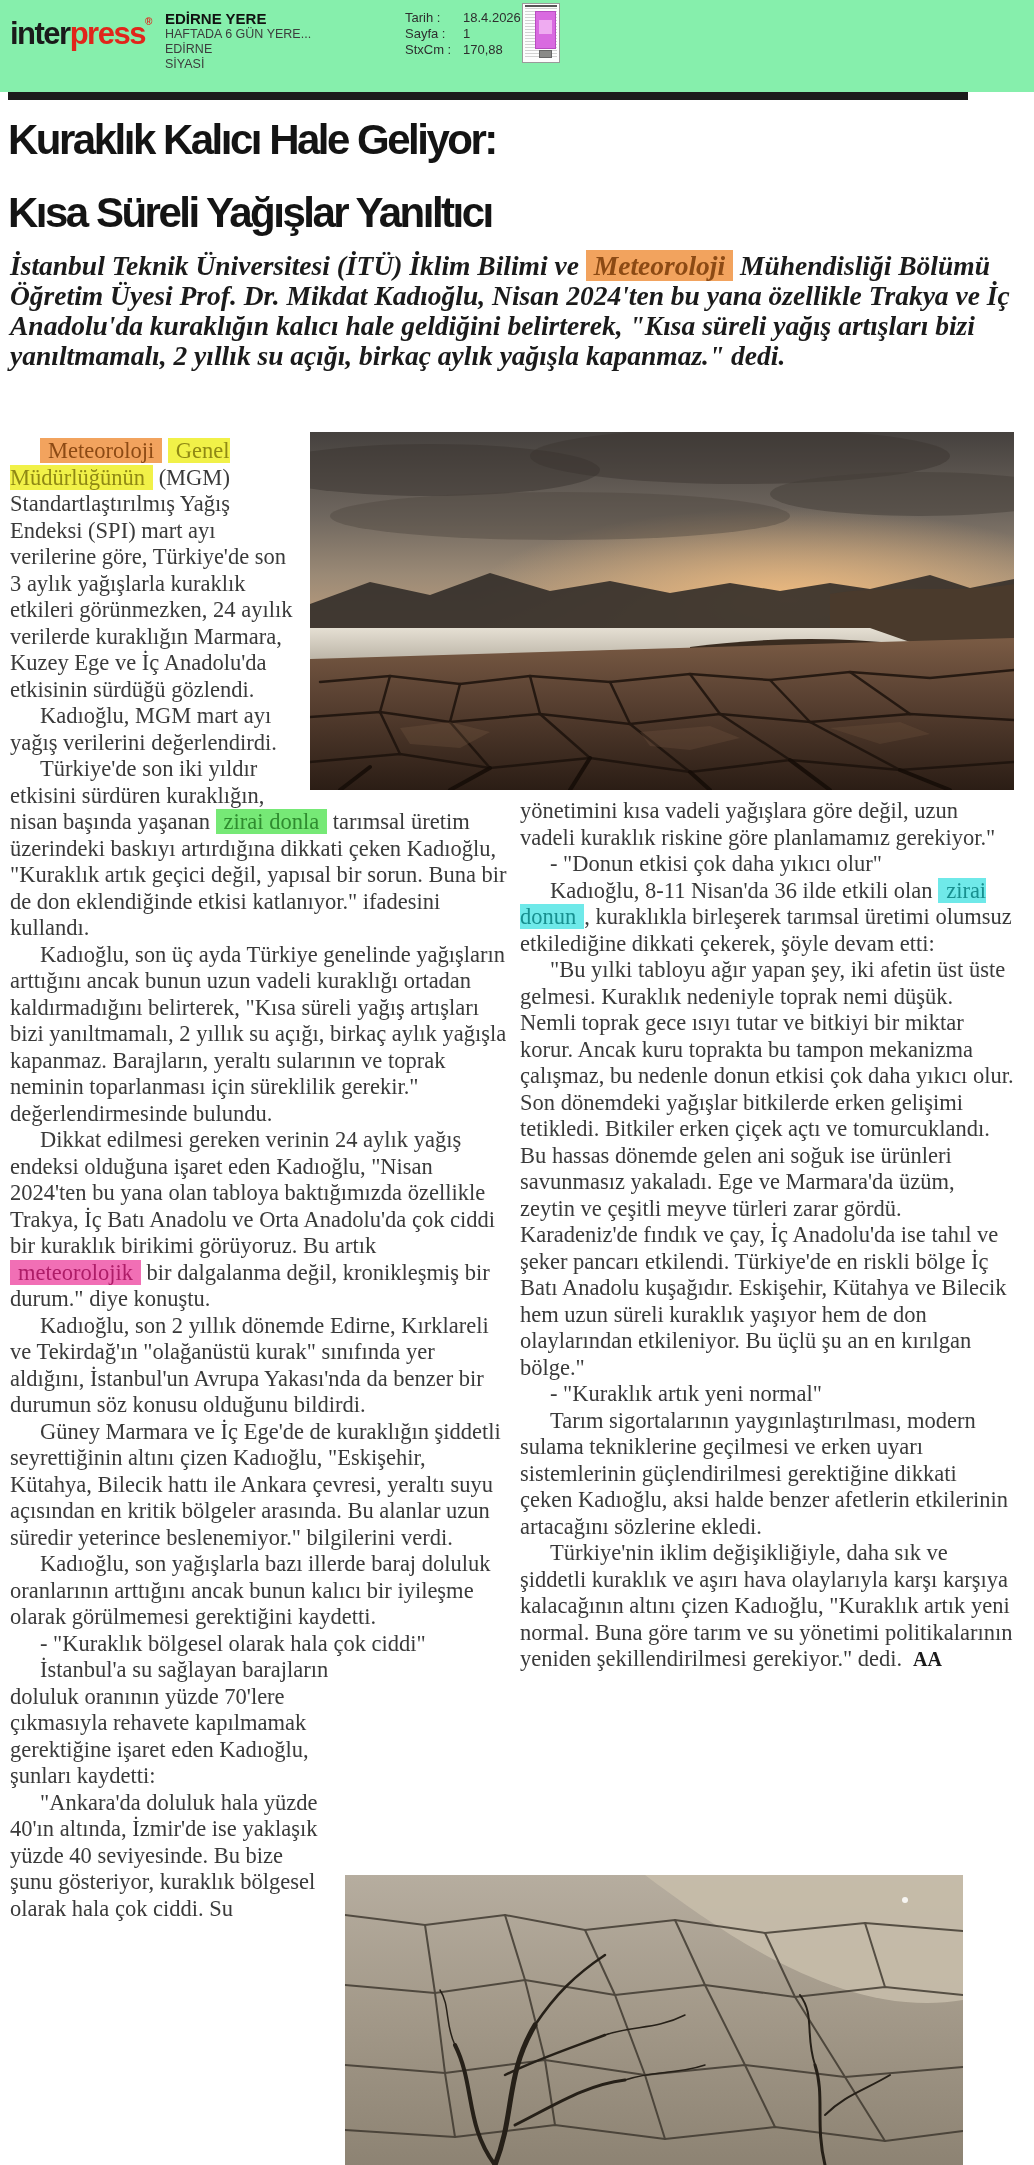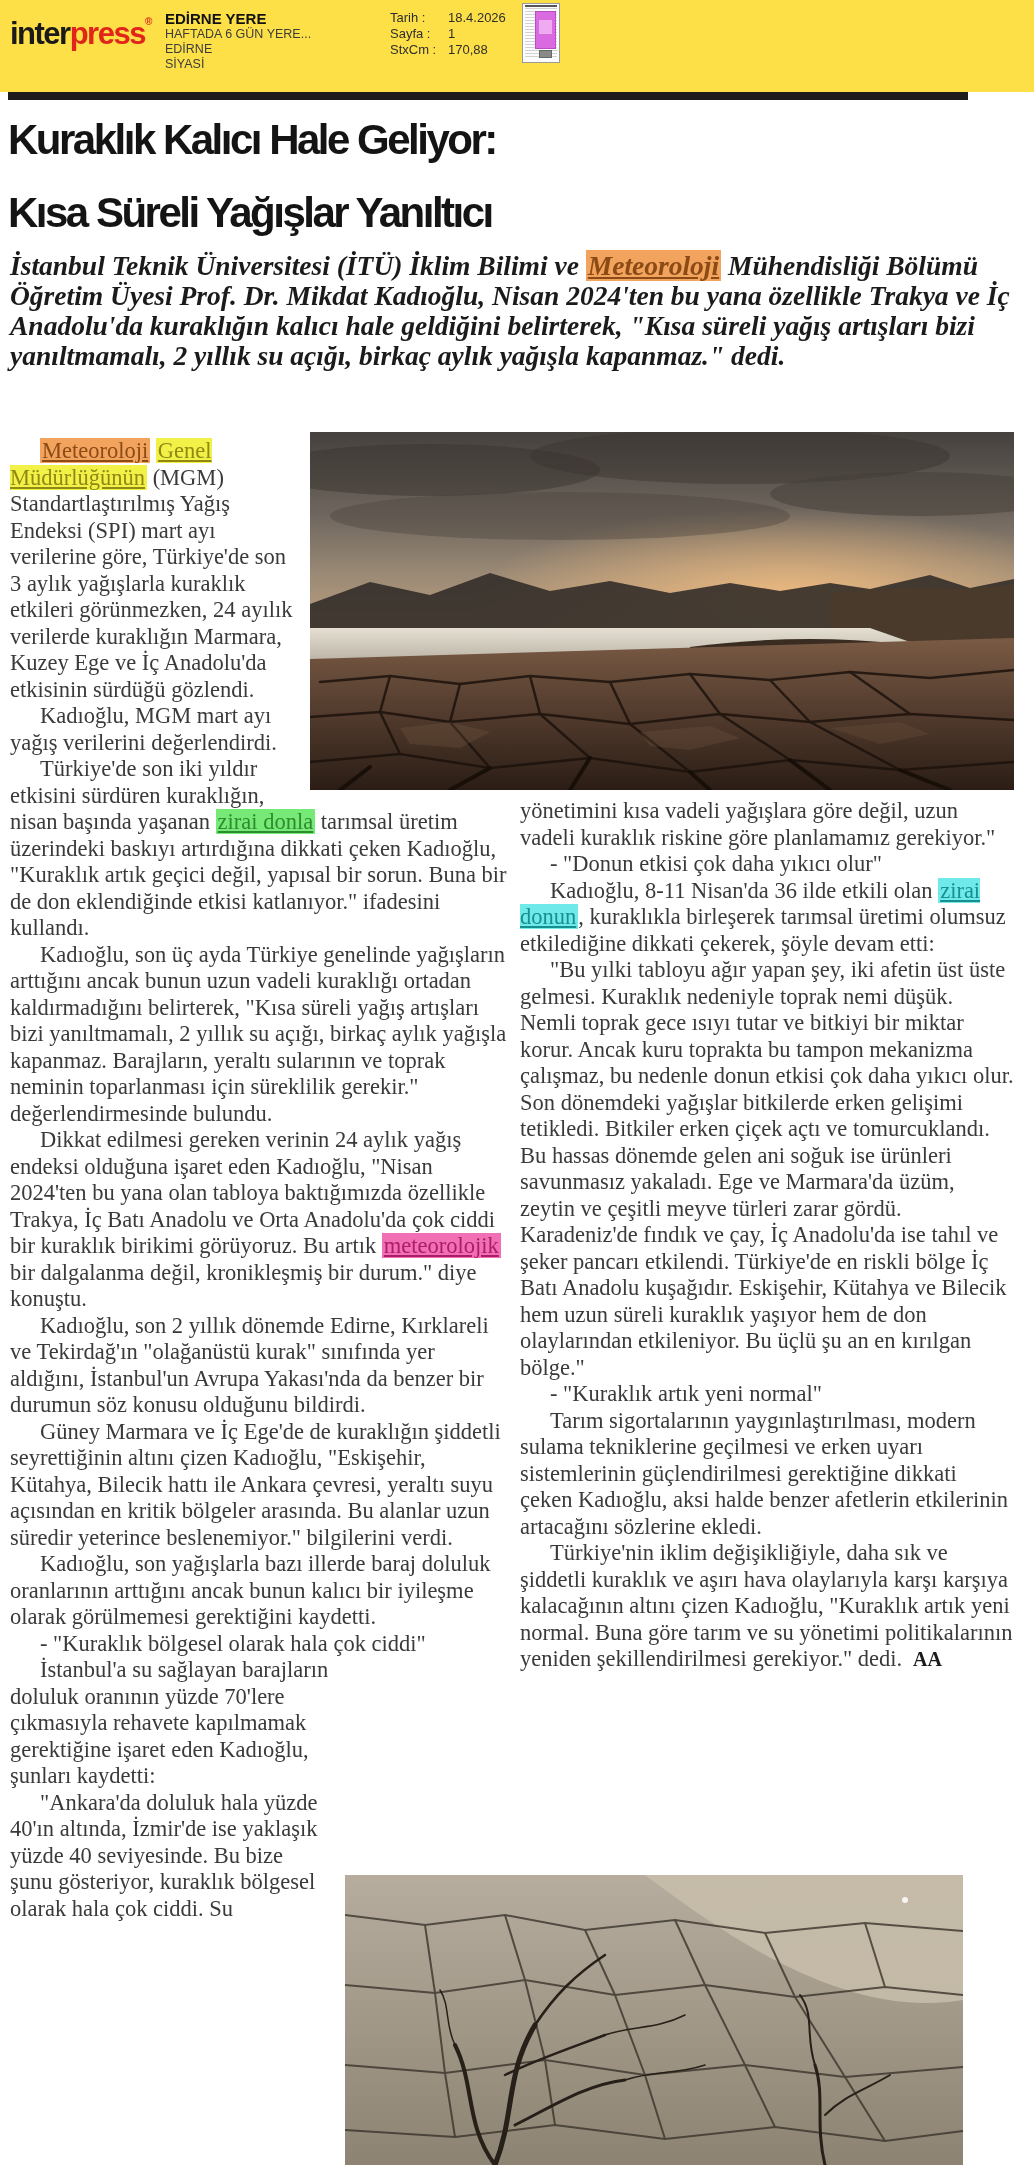--- a/index.html
+++ b/index.html
@@ -5,42 +5,42 @@
   * { margin:0; padding:0; box-sizing:border-box; }
   html,body { background:#ffffff; }
   body {
     position:relative;
     width:1034px; height:2165px;
     overflow:hidden;
     font-family:"Liberation Serif", serif;
   }
 
   
-  .clip-header { position:absolute; left:0; top:0; width:1034px; height:92px; background:#fde047; }
+  .clip-header { position:absolute; left:0; top:0; width:1034px; height:92px; background:#86efac; }
   .brand {
     position:absolute; left:10px; top:16px;
     font-family:"Liberation Sans", sans-serif;
     font-weight:bold; font-size:31px; letter-spacing:-1.5px;
     white-space:nowrap;
   }
   .brand .b1 { color:#1a1a1a; }
   .brand .b2 { color:#e1251b; }
   .brand .reg { font-size:10px; color:#e1251b; vertical-align:top; letter-spacing:0; }
   .pub {
     position:absolute; left:165px; top:10px;
     font-family:"Liberation Sans", sans-serif;
     color:#3c3c3c; font-size:12.5px; line-height:15px; width:200px;
   }
   .pub .pub-name { font-size:15px; font-weight:bold; color:#111; line-height:17px; }
   .meta {
     position:absolute; left:390px; top:10px;
     font-family:"Liberation Sans", sans-serif;
     font-size:13px; color:#2e2e2e; line-height:16px;
   }
-  .meta .mrow { display:flex; }
+  .meta .mrow { display:flex;margin-left:15px; }
   .meta .mlabel { width:58px; }
   .meta .mvalue { }
   
   .thumb {
     position:absolute; left:522px; top:3px; width:38px; height:60px;
     background:#fdfdfd; border:1px solid #9a9a9a; cursor:pointer;
   }
   .thumb .tlines {
     position:absolute; left:2px; right:2px; top:4px; bottom:3px; opacity:.6;
     background:repeating-linear-gradient(#b5b5b5 0 1px, transparent 1px 3px);
@@ -66,21 +66,21 @@
     font-weight:bold; font-style:italic;
     font-size:27.5px; line-height:30px; color:#1b1b1b;
   }
 
   
   .col { position:absolute; font-size:22.5px; line-height:26.5px; color:#3a3a3a; }
   .col-left  { left:10px;  top:438px; width:497px; }
   .col-right { left:520px; top:798px; width:494px; }
   .para { text-indent:30px; margin:0; }
   .para.noindent { text-indent:0; }
-  .hl { padding:0 2px;text-decoration:underline; }
+  .hl { padding:0 8px; }
   .spacer-photo-top  { float:right; width:196px; height:358px; margin-left:10px; }
   .spacer-photo-bottom { float:right; width:168px; height:295px; margin-left:10px; }
   .credit {
     text-align:right; padding-right:72px; margin-top:-26.5px;
     font-weight:bold; font-size:20px; color:#1a1a1a;
   }
 
   
   .photo { position:absolute; overflow:hidden; }
   .photo svg { display:block; width:100%; height:100%; }

